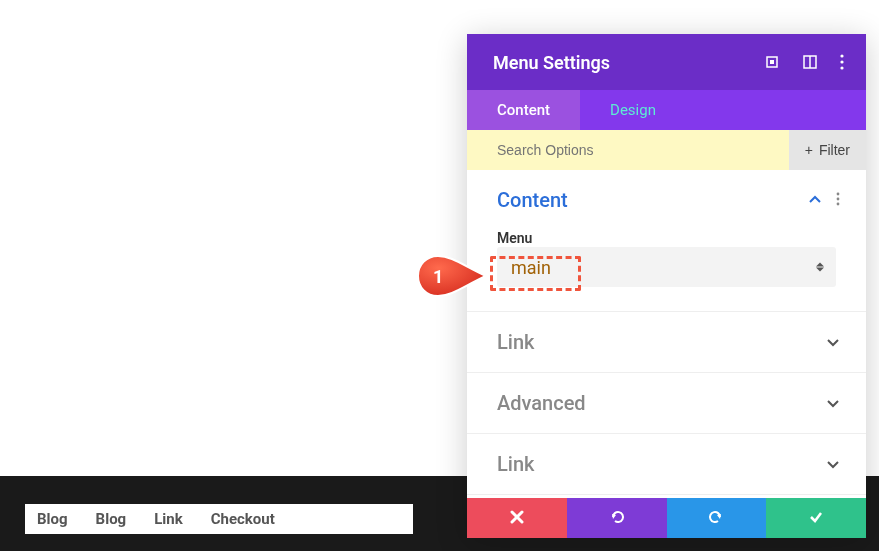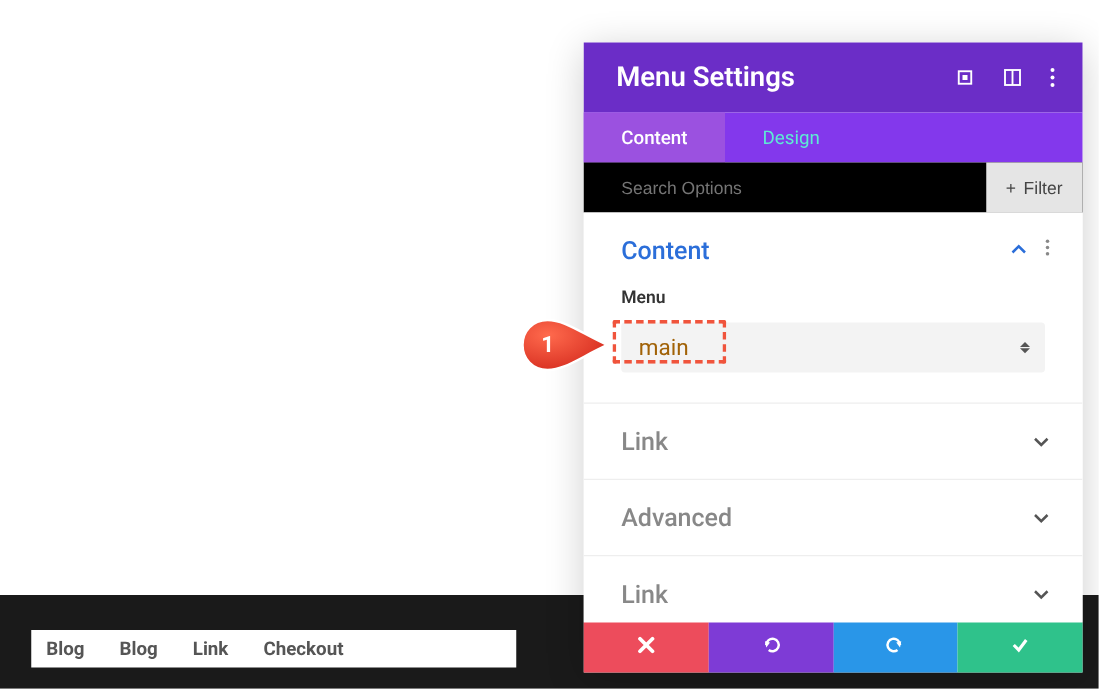--- a/index.html
+++ b/index.html
@@ -60,21 +60,21 @@
   .panel-header {
     background: #6b2dc7;
     color: #fff;
     height: 56px;
     display: flex;
     align-items: center;
     padding: 0 22px 0 26px;
     justify-content: space-between;
   }
   .panel-title {
-    font-size: 22px;
+    font-size: 18px;
     font-weight: 600;
   }
   .panel-header-icons {
     display: flex;
     align-items: center;
     gap: 22px;
   }
   .panel-header-icons svg { display:block; }
 
   .tabs {
@@ -92,21 +92,21 @@
   }
   .tab.active {
     background: #9b51e0;
     color: #fff;
     font-weight: 500;
   }
 
   .search-row {
     display: flex;
     align-items: stretch;
-    background: #000000;
+    background: #fef9c3;
     height: 40px;
   }
   .search-input {
     flex: 1;
     border: none;
     background: transparent;
     padding: 0 20px 0 30px;
     font-size: 14px;
     color: #888;
     outline: none;
@@ -162,21 +162,21 @@
     color: #888;
   }
 
   .section-body {
     padding: 0 30px 24px 30px;
   }
   .field-label {
     font-size: 14px;
     font-weight: 600;
     color: #333;
-    margin-bottom: 12px;
+    margin-bottom: 1px;
   }
   .select-wrap {
     position: relative;
     background: #f3f3f3;
     border-radius: 3px;
     height: 40px;
     display: flex;
     align-items: center;
     padding: 0 14px;
   }

